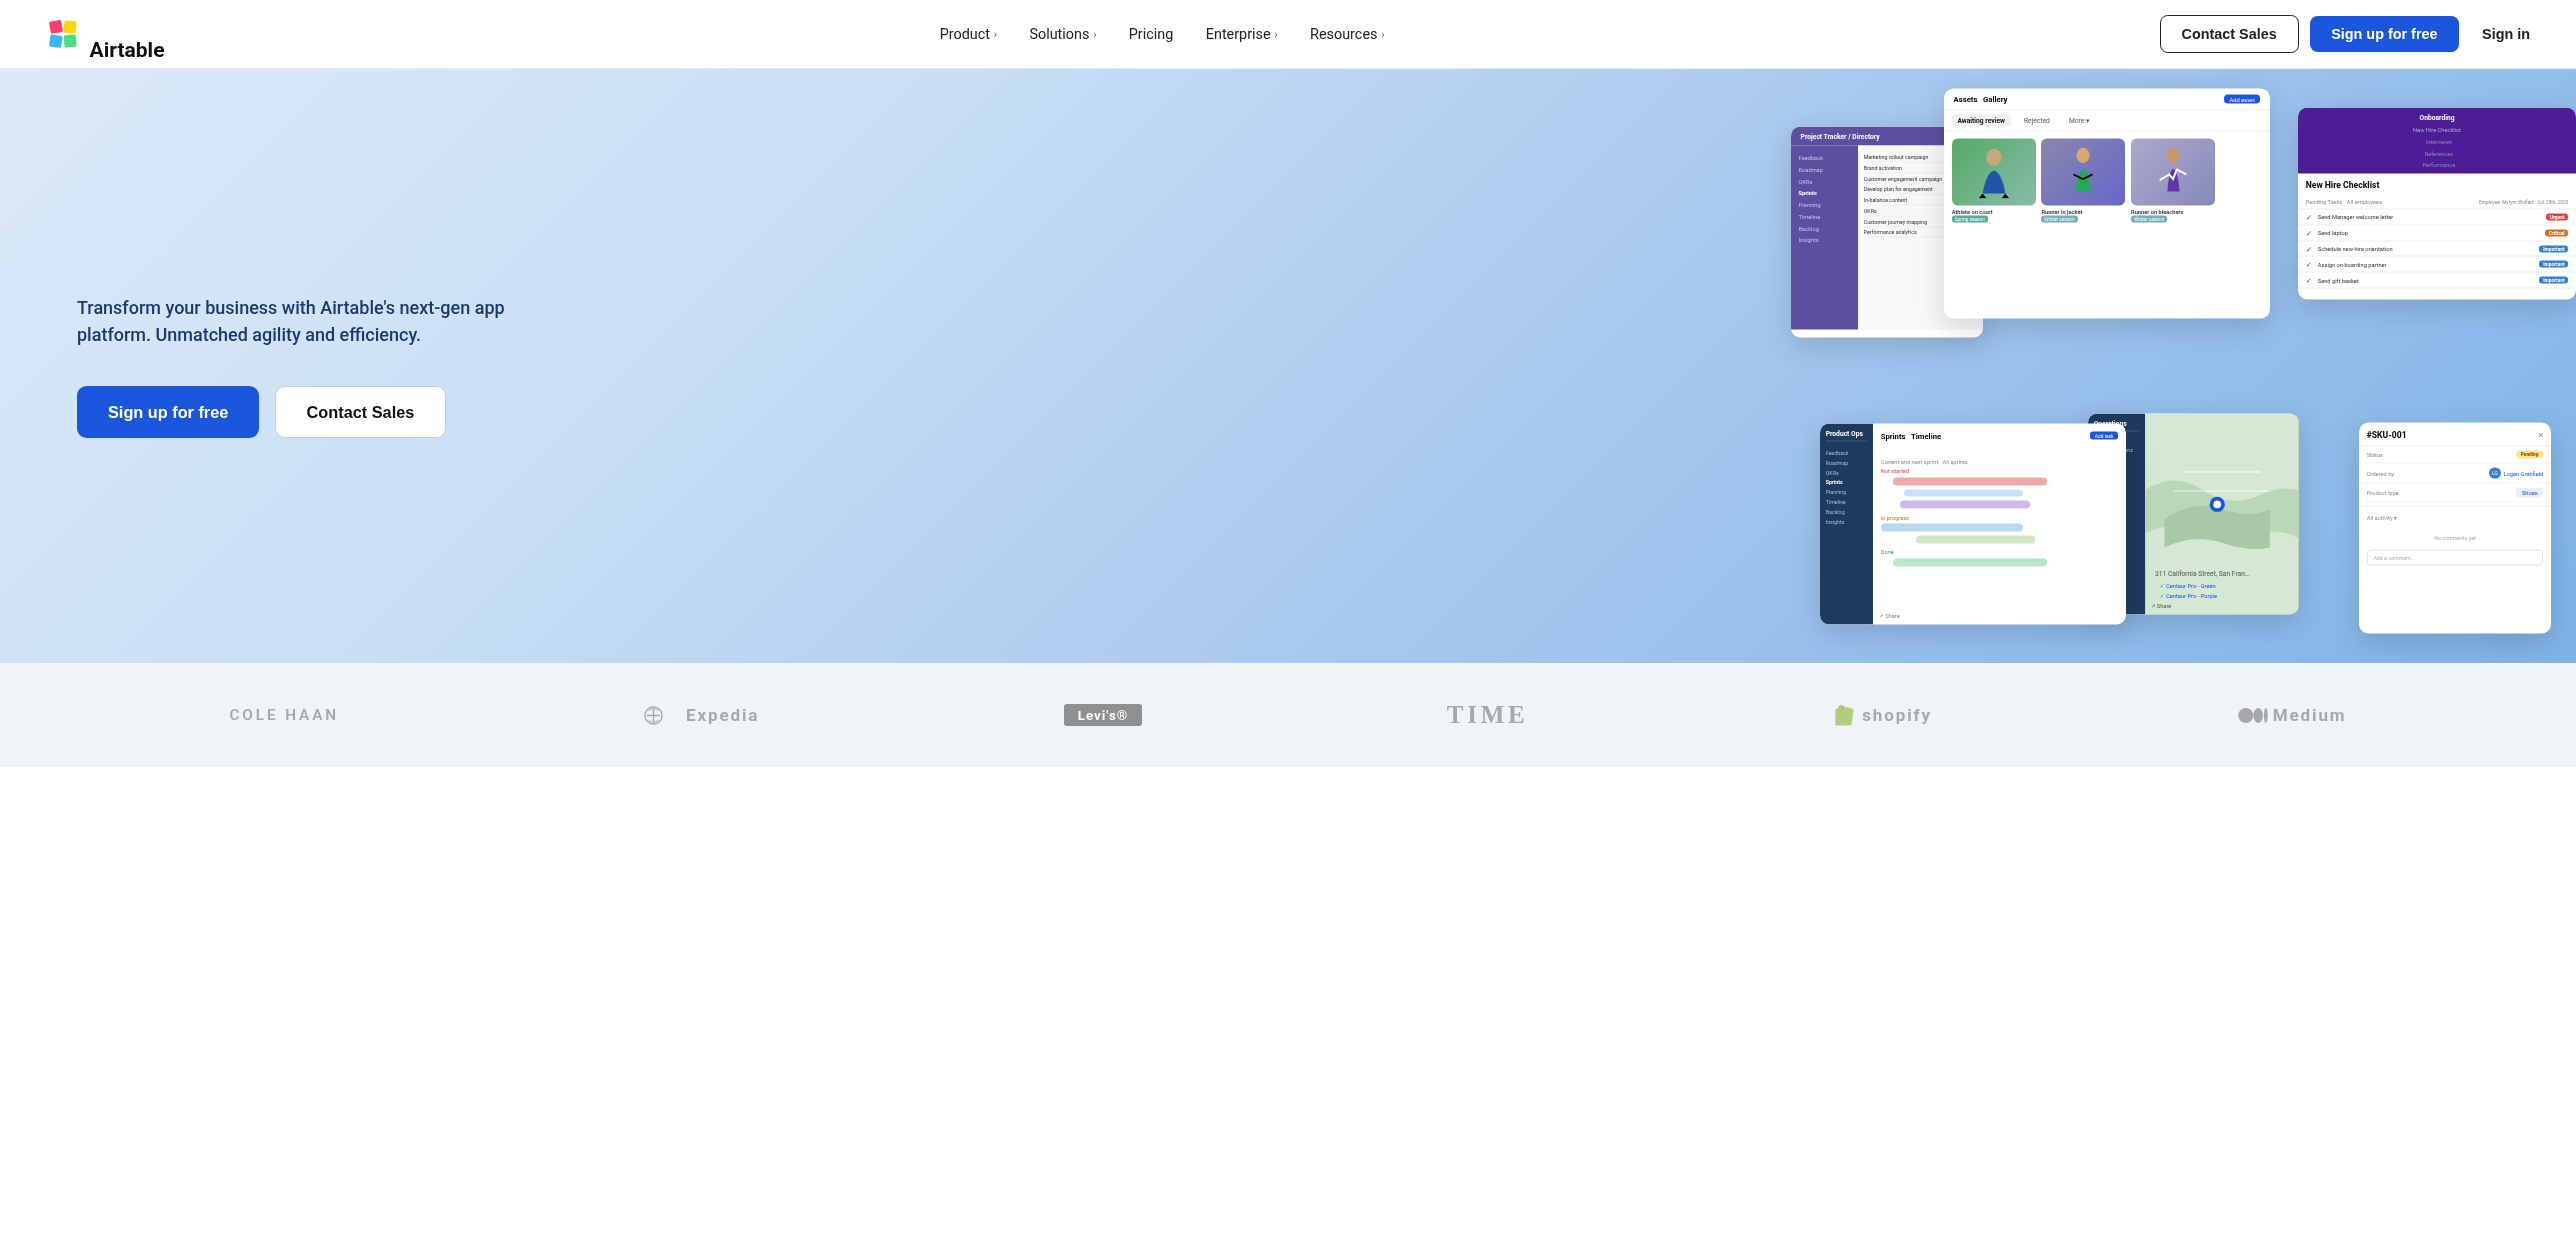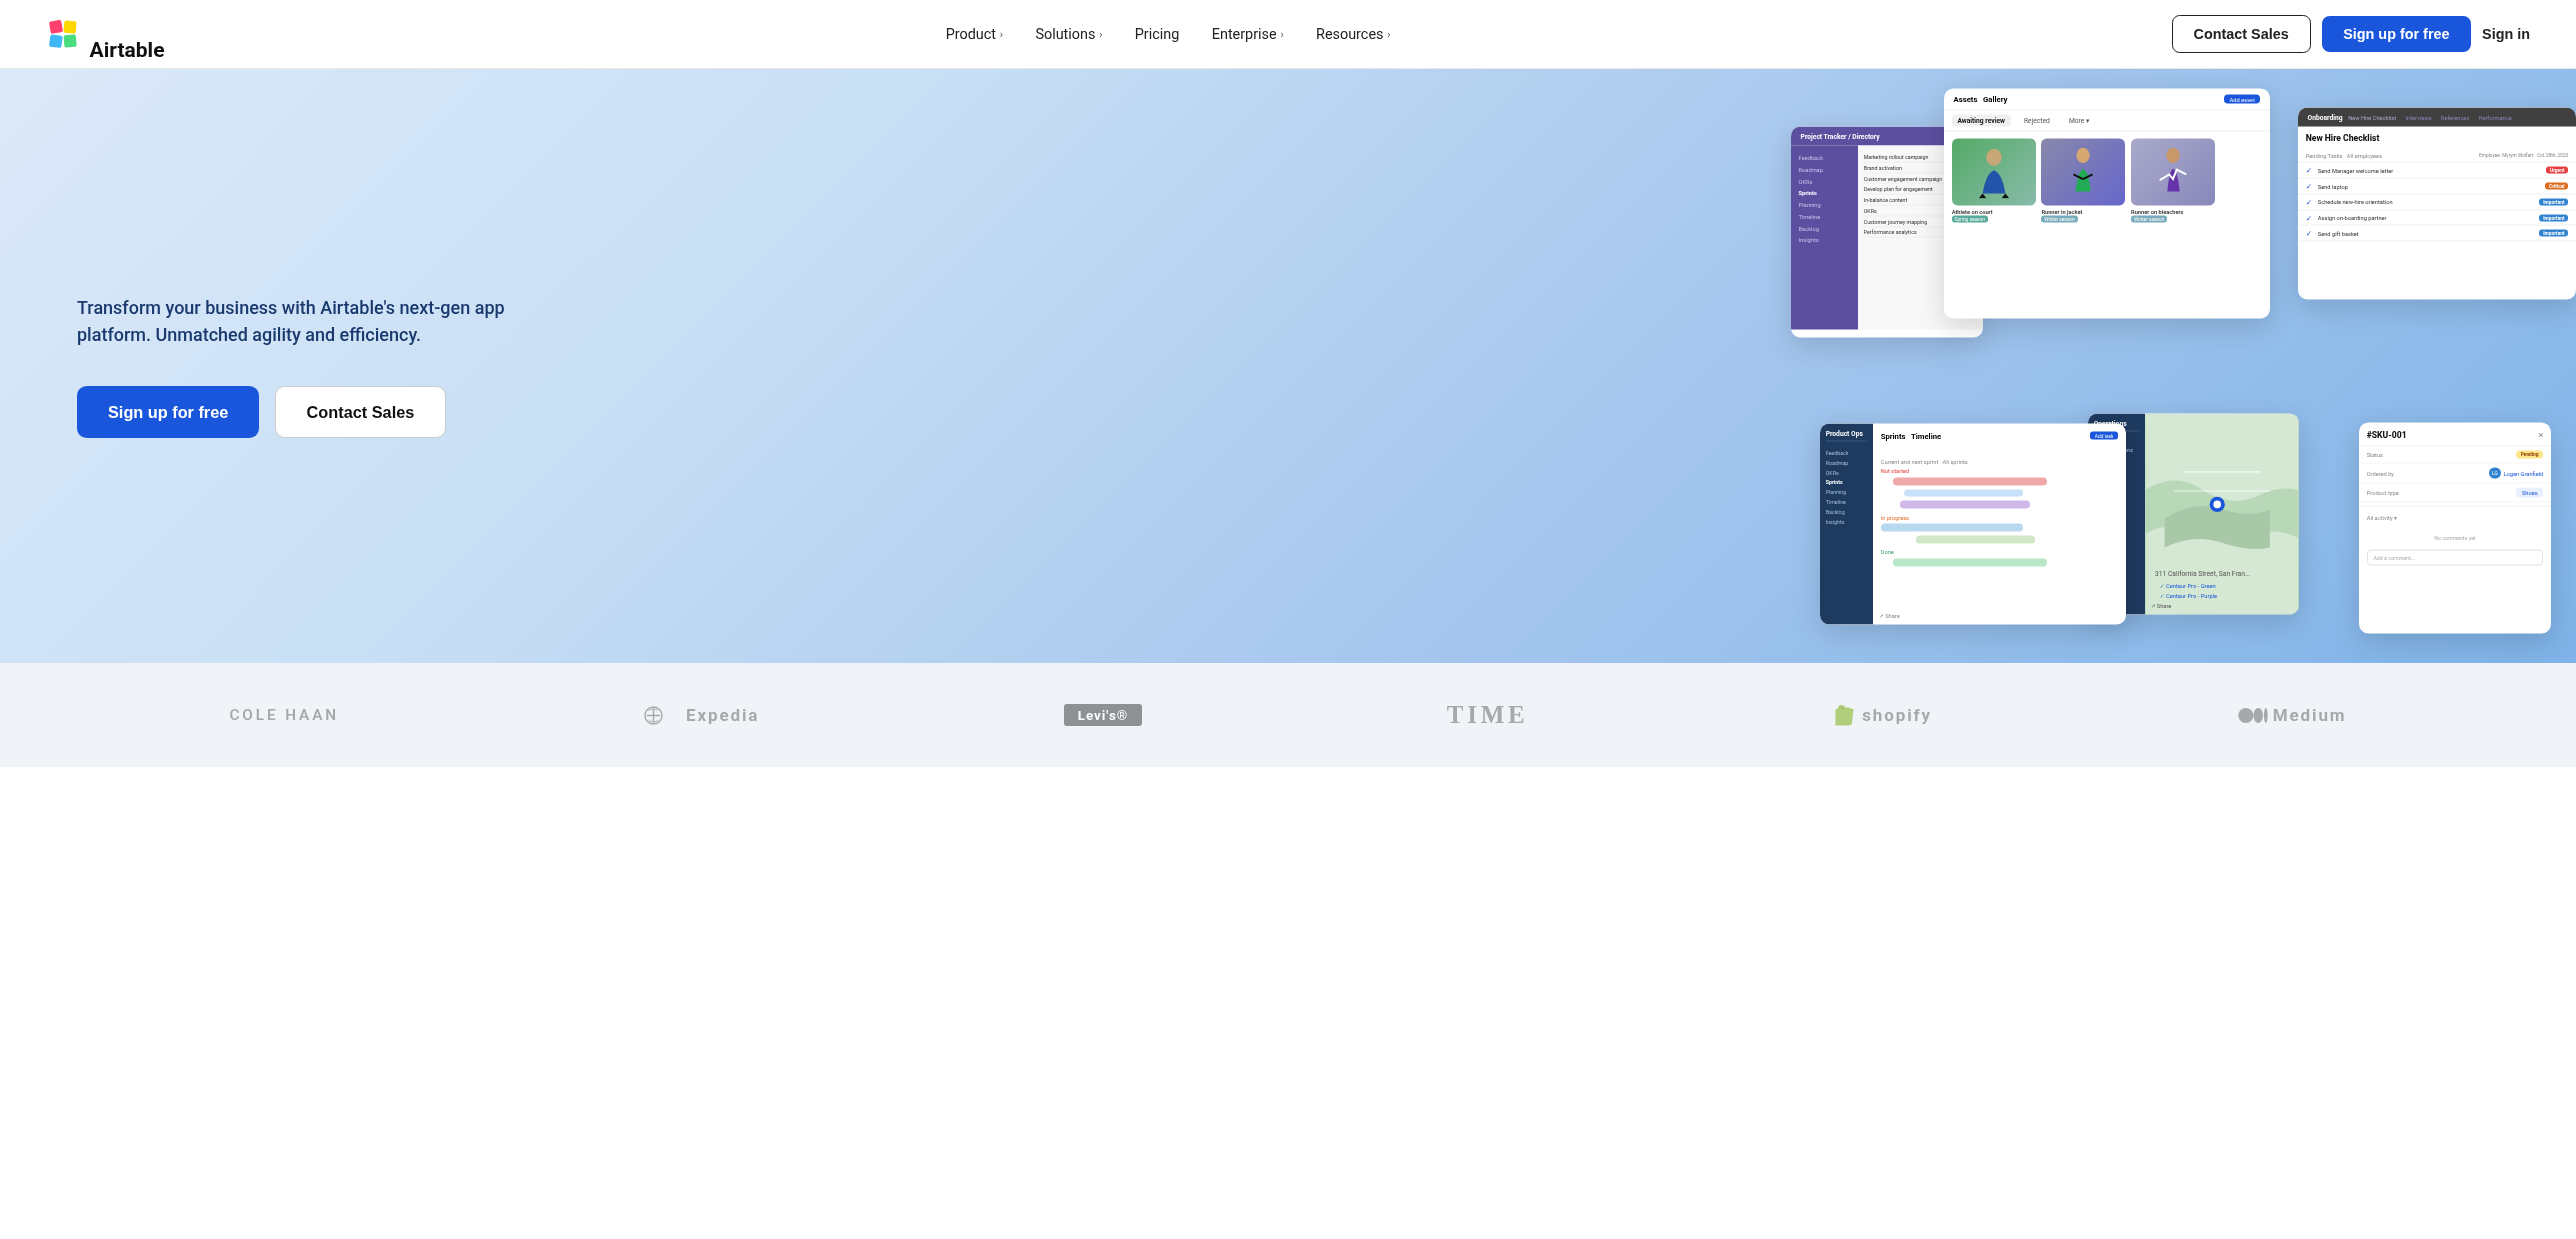--- a/index.html
+++ b/index.html
@@ -22,21 +22,21 @@
     .nav-link .chevron { font-size: 10.5px; color: #555; }
     .nav-actions { display: flex; align-items: center; gap: 11.5px; }
     .btn-contact {
       padding: 9.6px 21px; border: 1.9px solid #222; border-radius: 7.7px;
       background: transparent; font-size: 14.4px; font-weight: 600; cursor: pointer; color: #222;
     }
     .btn-signup {
       padding: 9.6px 21px; border: none; border-radius: 7.7px;
       background: #1a56db; font-size: 14.4px; font-weight: 600; cursor: pointer; color: #fff;
     }
-    .btn-signin { font-size: 14.4px; font-weight: 600; color: #222; cursor: pointer; background: none; border: none; }
+    .btn-signin { font-size: 14.4px; font-weight: 600; color: #222; cursor: pointer; background: none; border: none; margin-left: 12px; }
 
     
     .hero {
       background: linear-gradient(135deg, #dce9f9 0%, #c8dff5 30%, #a8c8ee 60%, #7fb3e8 100%);
       min-height: 594px; display: flex; align-items: center;
       padding: 57px 77px; position: relative; overflow: hidden;
     }
     .hero-content { max-width: 536px; z-index: 2; }
     .hero-title { font-size: 61px; font-weight: 800; color: #0d1b3e; line-height: 1.05; margin-bottom: 27px; }
     .hero-subtitle { font-size: 18px; color: #1a3a6e; font-weight: 500; line-height: 1.5; margin-bottom: 38px; max-width: 460px; }
@@ -101,21 +101,21 @@
     .asset-tag.green { background: #5a9; }
 
     
     .sprints-sidebar { width: 53px; background: #1e3a5f; padding: 5.7px; }
     .sprints-nav-item { color: #a0bcd8; font-size: 5.3px; padding: 1.9px 0; }
     .sprints-nav-item.active { color: #fff; font-weight: 700; }
     .sprints-main { flex: 1; padding: 7.7px; }
     .gantt-bar { height: 7.7px; border-radius: 3.8px; margin: 3.8px 0; }
 
     
-    .onboard-header { background: #404040; padding: 5.7px 9.6px; display: flex; align-items: center; gap: 5.7px; }
+    .onboard-header { background: #4c1d95; padding: 5.7px 9.6px; display: flex; align-items: center; gap: 5.7px; flex-direction: column; }
     .onboard-header-text { color: #fff; font-size: 6.7px; font-weight: 700; }
     .onboard-title { font-size: 8.6px; font-weight: 800; padding: 5.7px 7.7px; color: #111; }
     .onboard-row { display: flex; align-items: center; gap: 5.7px; padding: 2.9px 7.7px; border-bottom: 1px solid #f0f0f0; }
     .onboard-check { color: #1a56db; font-size: 7.7px; }
     .onboard-text { font-size: 5.7px; color: #333; }
     .badge { font-size: 4.8px; padding: 1px 3.8px; border-radius: 2.9px; color: #fff; font-weight: 700; }
     .badge-red { background: #e53e3e; }
     .badge-orange { background: #dd6b20; }
     .badge-blue { background: #3182ce; }
 

